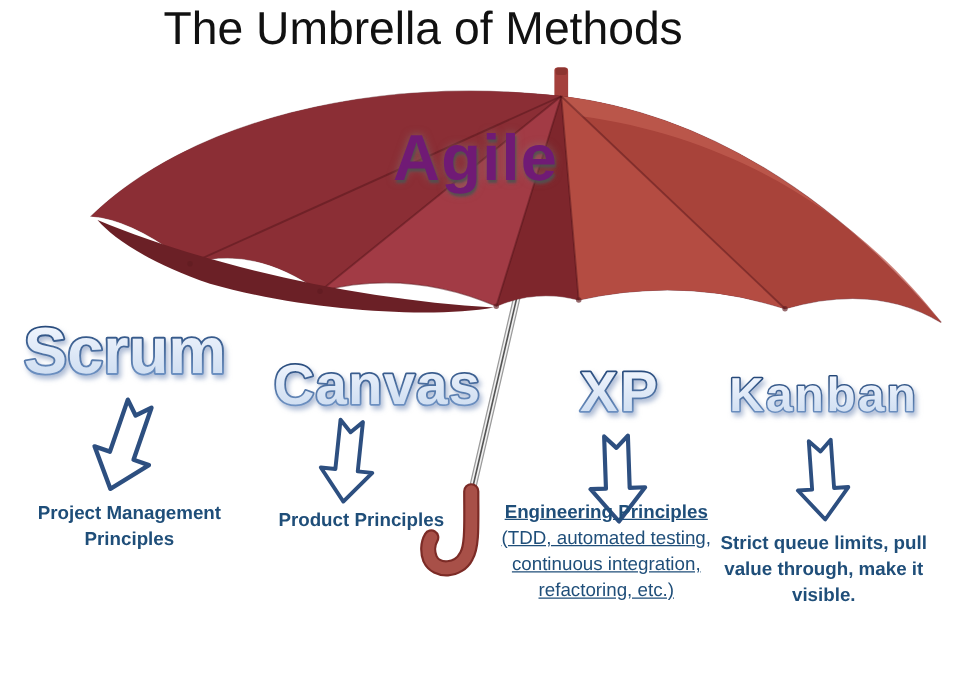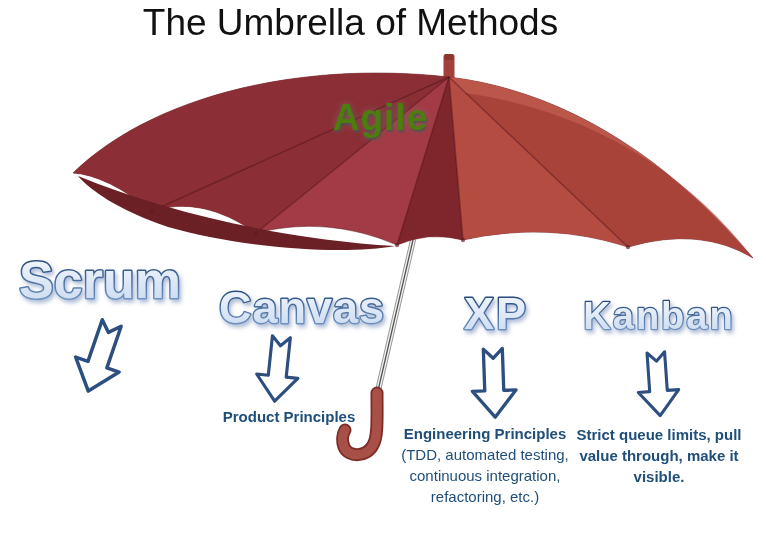--- a/index.html
+++ b/index.html
@@ -1,27 +1,27 @@
 <!DOCTYPE html>
 <html><head>
 <meta charset="utf-8">
 <style>
   html,body{margin:0;padding:0;}
   body{
     width:766px;height:539px;position:relative;background:#ffffff;
     font-family:"Liberation Sans",sans-serif;overflow:hidden;
   }
   .title{
-    position:absolute;left:12px;top:2px;width:677px;text-align:center;
+    position:absolute;left:0;top:2px;width:677px;text-align:center;
     font-size:37px;font-weight:400;color:#111;letter-spacing:0px;
   }
   .stage-svg{position:absolute;left:0;top:0;}
   .agile-label{
     position:absolute;left:283px;top:97px;width:195px;text-align:center;
-    font-size:37px;font-weight:bold;color:#4d7c0f;letter-spacing:1px;
+    font-size:52px;font-weight:bold;color:#701a75;letter-spacing:1px;
     text-shadow:1px 2px 2px rgba(80,80,80,.9), 0 0 7px rgba(130,130,130,.55);
   }
   .wordart{position:absolute;filter:drop-shadow(2px 3px 2px rgba(110,135,180,.55));}
   .wordart text{
     font-family:"Liberation Sans",sans-serif;font-weight:bold;
     paint-order:stroke fill;stroke-linejoin:round;text-anchor:middle;
   }
   .desc{
     position:absolute;text-align:center;color:#1f4e79;
     font-size:15px;line-height:21px;
@@ -149,27 +149,28 @@
     </linearGradient>
     <linearGradient id="fg4" x1="0" y1="0" x2="0" y2="1">
       <stop offset="0" stop-color="#f6f9ff"></stop>
         <stop offset="1" stop-color="#c8d9ef"></stop>
     </linearGradient>
   </defs>
   <text x="89" y="45" font-size="38" letter-spacing="2" fill="url(#fg4)" stroke="url(#sg4)" stroke-width="2.4">Kanban</text>
 </svg>
 
 <div class="desc" style="left:2px;top:400px;width:203px;">
+  <div class="b">Project Management Principles</div>
 </div>
 
 <div class="desc" style="left:208px;top:406px;width:162px;">
   <div class="b">Product Principles</div>
 </div>
 
-<div class="desc" style="left:394px;top:423px;width:182px;">
+<div class="desc" style="left:394px;top:399px;width:182px;text-decoration:underline;">
   <div class="b">Engineering Principles</div>
   <div>(TDD, automated testing, continuous integration, refactoring, etc.)</div>
 </div>
 
 <div class="desc" style="left:570px;top:424px;width:178px;">
   <div class="b">Strict queue limits, pull value through, make it visible.</div>
   <div></div>
 </div>
 
 </body></html>

